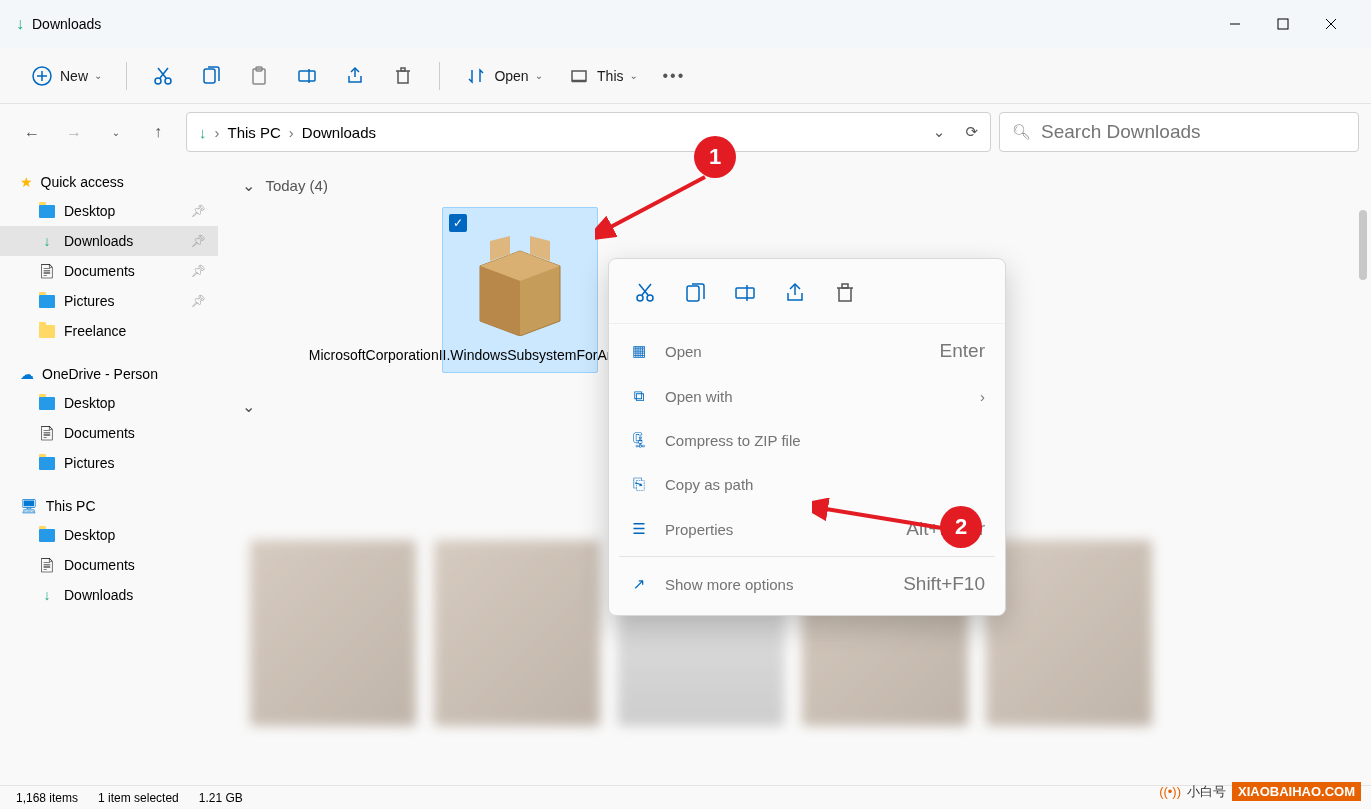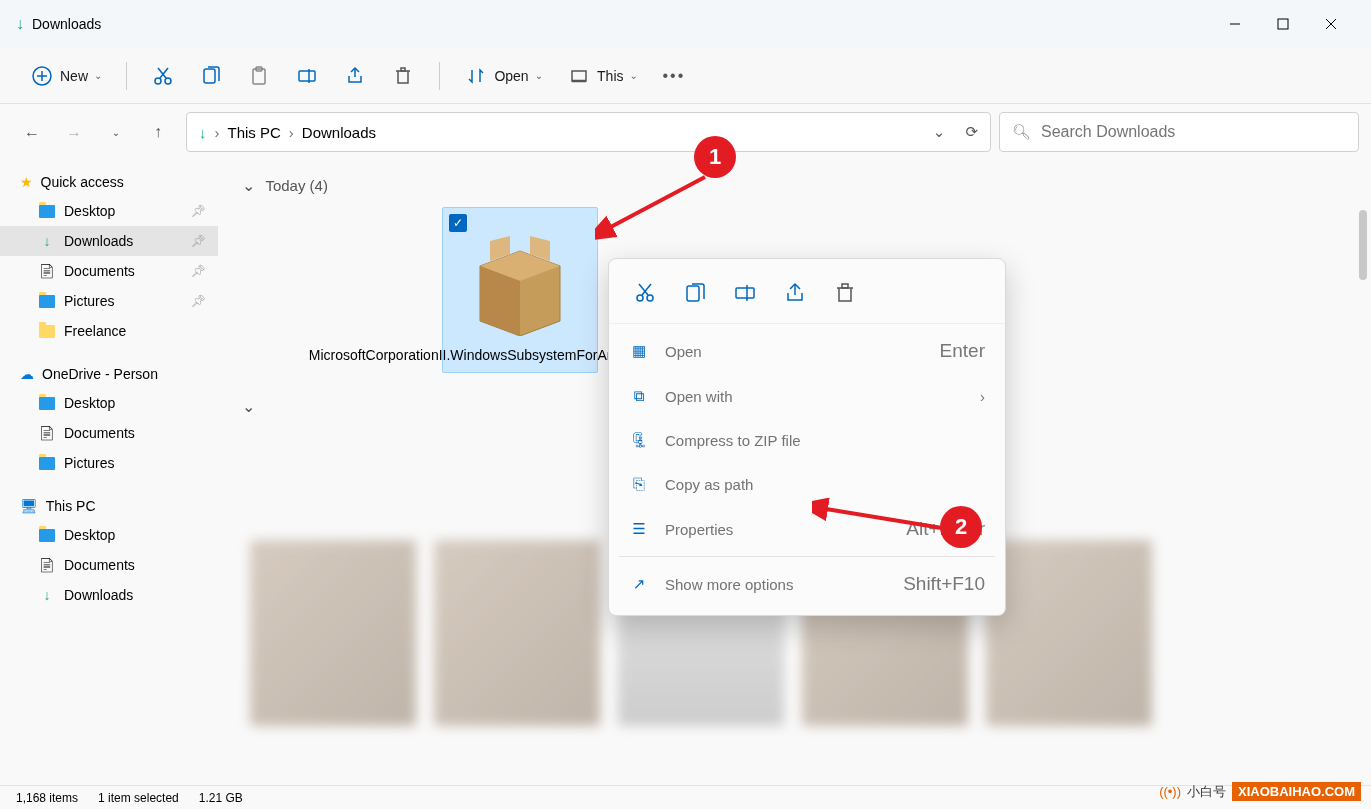--- a/index.html
+++ b/index.html
@@ -20,21 +20,21 @@
 
 
 .navbar { height: 56px; display: flex; align-items: center; padding: 0 12px; gap: 8px; background: #f9f9f9; }
 .nav-arrows { display: flex; gap: 18px; padding: 0 8px; }
 .nav-arrow { width: 24px; height: 24px; display: flex; align-items: center; justify-content: center; color: #555; }
 .addr-bar { flex: 1; height: 40px; border: 1px solid #d0d0d0; background: #fff; border-radius: 4px; display: flex; align-items: center; padding: 0 12px; gap: 8px; font-size: 15px; }
 .addr-part { display: flex; align-items: center; gap: 10px; }
 .addr-sep { color: #777; }
 .addr-actions { margin-left: auto; display: flex; gap: 20px; color: #555; }
 .search-bar { width: 360px; height: 40px; border: 1px solid #d0d0d0; background: #fff; border-radius: 4px; display: flex; align-items: center; padding: 0 12px; gap: 10px; color: #888; font-size: 15px; }
-.search-bar input { border: none; outline: none; font-size: 16px; flex: 1; background: transparent; }
+.search-bar input { border: none; outline: none; font-size: 19px; flex: 1; background: transparent; }
 
 
 .main-area { display: flex; height: calc(100% - 48px - 56px - 56px - 24px); }
 .sidebar { width: 218px; padding: 8px 0; overflow-y: auto; font-size: 14px; }
 .sb-item { display: flex; align-items: center; padding: 6px 18px 6px 38px; gap: 8px; position: relative; }
 .sb-item.header { padding-left: 20px; font-weight: normal; }
 .sb-item.active { background: #e4e4e4; }
 .sb-pin { position: absolute; right: 12px; color: #999; font-size: 12px; }
 .sb-icon { width: 18px; height: 18px; display: flex; align-items: center; justify-content: center; }
 

